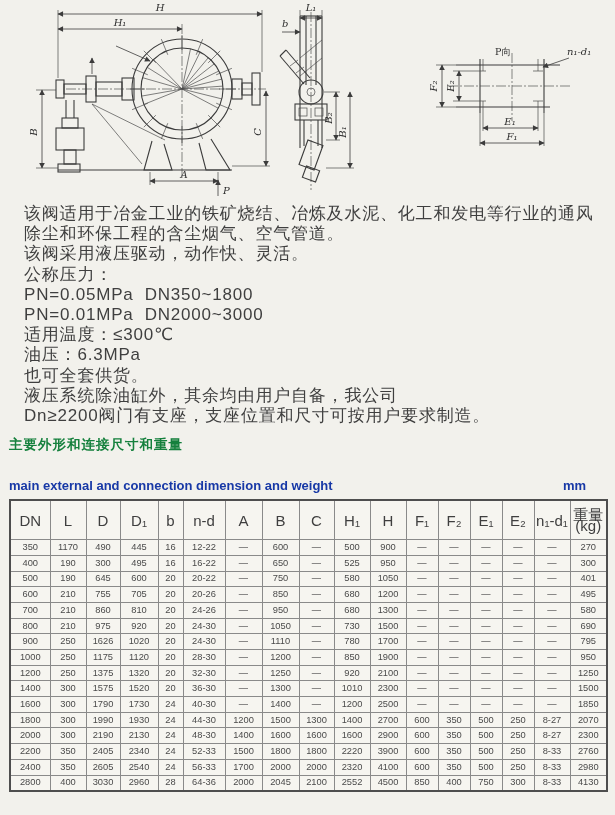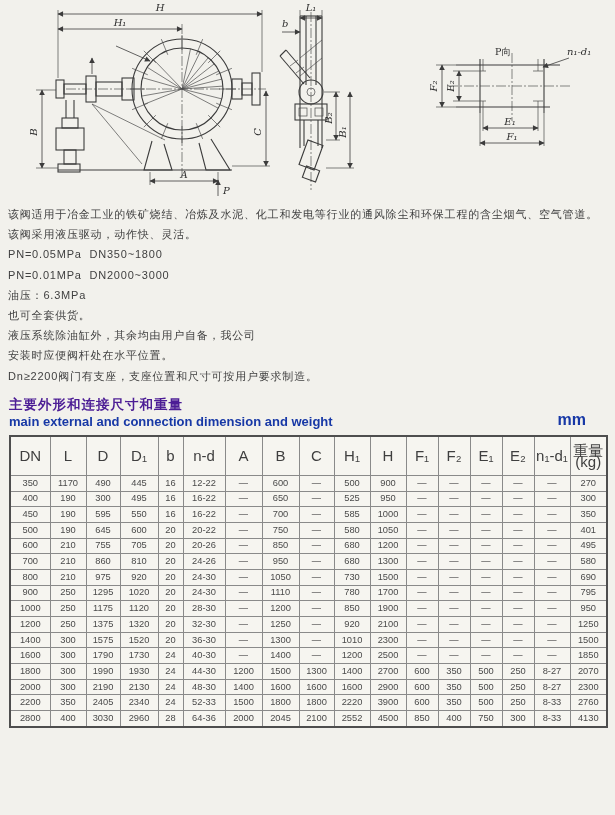--- a/index.html
+++ b/index.html
@@ -17,28 +17,28 @@
   svg .ln{stroke:#3c3c3c;stroke-width:1.1;fill:none;}
   svg .thin{stroke:#4a4a4a;stroke-width:.7;fill:none;}
   svg .dim{stroke:#3c3c3c;stroke-width:.8;fill:none;}
   svg .cl{stroke:#555;stroke-width:.7;fill:none;stroke-dasharray:10 2 2 2;}
   svg .foot{fill:none;stroke:#3c3c3c;stroke-width:1.1;}
   svg text{font:italic 10px "DejaVu Serif","Liberation Serif",serif;fill:#2e2e2e;}
   svg text.cn{font-style:normal;font-size:9.5px;}
   
   .description{padding:7px 8px 0 8px;}
   .desc-line{
-    font-size:11px;line-height:20.2px;letter-spacing:.8px;
-    color:#3f3f3f;white-space:pre-wrap;
+    font-size:17px;line-height:20.2px;letter-spacing:.8px;
+    color:#3f3f3f;white-space:pre-wrap;margin-left:16px;
   }
   
   .table-title{position:relative;margin:10px 9px 0 9px;}
-  .title-zh{color:#4c1d95;font-weight:bold;font-size:13.5px;letter-spacing:1px;}
-  .title-en{color:#1738a6;font-weight:bold;font-size:13px;}
-  .unit-label{position:absolute;right:20px;bottom:0;color:#1738a6;font-weight:bold;font-size:16px;}
+  .title-zh{color:#15803d;font-weight:bold;font-size:13.5px;letter-spacing:1px;}
+  .title-en{color:#1738a6;font-weight:bold;font-size:13px;margin-top:24px;}
+  .unit-label{position:absolute;right:20px;bottom:0;color:#1738a6;font-weight:bold;font-size:13px;}
   table{
     margin:6px 9px 0 9px;width:597px;
     border-collapse:collapse;table-layout:fixed;
     background:#f6f5f0;
     border:2px solid #4e4e4e;
   }
   th,td{
     border:1px solid #8a8a8a;
     text-align:center;vertical-align:middle;
     font-size:9.3px;color:#4a4a4a;
@@ -253,26 +253,27 @@
     <line class="thin" x1="68" y1="88" x2="68" y2="121"></line>
     <line class="thin" x1="132" y1="88" x2="132" y2="121"></line>
     <line class="dim" x1="68" y1="118" x2="132" y2="118" marker-start="url(#ar)" marker-end="url(#ar)"></line>
     <text x="100" y="115" text-anchor="middle">F₁</text>
   </svg>
 </div>
 
 <div class="description">
   <div class="desc-line">该阀适用于冶金工业的铁矿烧结、冶炼及水泥、化工和发电等行业的通风除尘和环保工程的含尘烟气、空气管道。</div>
   <div class="desc-line">该阀采用液压驱动，动作快、灵活。</div>
+  <div class="desc-line">公称压力：</div>
   <div class="desc-line">PN=0.05MPa  DN350~1800</div>
   <div class="desc-line">PN=0.01MPa  DN2000~3000</div>
+  <div class="desc-line">适用温度：≤300℃</div>
   <div class="desc-line">油压：6.3MPa</div>
   <div class="desc-line">也可全套供货。</div>
   <div class="desc-line">液压系统除油缸外，其余均由用户自备，我公司</div>
-  <div class="desc-line">安装时应便阀杆处在水平位置。</div>
   <div class="desc-line">Dn≥2200阀门有支座，支座位置和尺寸可按用户要求制造。</div>
 </div>
 
 <div class="table-title">
   <div class="title-zh">主要外形和连接尺寸和重量</div>
   <div class="title-en">main external and connection dimension and weight</div>
   <div class="unit-label">mm</div>
 </div>
 
 <table>
@@ -350,39 +351,20 @@
         <td>525</td>
         <td>950</td>
         <td>—</td>
         <td>—</td>
         <td>—</td>
         <td>—</td>
         <td>—</td>
         <td>300</td>
       </tr>
       <tr>
-        <td>450</td>
-        <td>190</td>
-        <td>595</td>
-        <td>550</td>
-        <td>16</td>
-        <td>16-22</td>
-        <td>—</td>
-        <td>700</td>
-        <td>—</td>
-        <td>585</td>
-        <td>1000</td>
-        <td>—</td>
-        <td>—</td>
-        <td>—</td>
-        <td>—</td>
-        <td>—</td>
-        <td>350</td>
-      </tr>
-      <tr>
         <td>500</td>
         <td>190</td>
         <td>645</td>
         <td>600</td>
         <td>20</td>
         <td>20-22</td>
         <td>—</td>
         <td>750</td>
         <td>—</td>
         <td>580</td>
@@ -447,21 +429,21 @@
         <td>—</td>
         <td>—</td>
         <td>—</td>
         <td>—</td>
         <td>—</td>
         <td>690</td>
       </tr>
       <tr>
         <td>900</td>
         <td>250</td>
-        <td>1295</td>
+        <td>1626</td>
         <td>1020</td>
         <td>20</td>
         <td>24-30</td>
         <td>—</td>
         <td>1110</td>
         <td>—</td>
         <td>780</td>
         <td>1700</td>
         <td>—</td>
         <td>—</td>
@@ -597,20 +579,39 @@
         <td>2220</td>
         <td>3900</td>
         <td>600</td>
         <td>350</td>
         <td>500</td>
         <td>250</td>
         <td>8-33</td>
         <td>2760</td>
       </tr>
       <tr>
+        <td>2400</td>
+        <td>350</td>
+        <td>2605</td>
+        <td>2540</td>
+        <td>24</td>
+        <td>56-33</td>
+        <td>1700</td>
+        <td>2000</td>
+        <td>2000</td>
+        <td>2320</td>
+        <td>4100</td>
+        <td>600</td>
+        <td>350</td>
+        <td>500</td>
+        <td>250</td>
+        <td>8-33</td>
+        <td>2980</td>
+      </tr>
+      <tr>
         <td>2800</td>
         <td>400</td>
         <td>3030</td>
         <td>2960</td>
         <td>28</td>
         <td>64-36</td>
         <td>2000</td>
         <td>2045</td>
         <td>2100</td>
         <td>2552</td>

